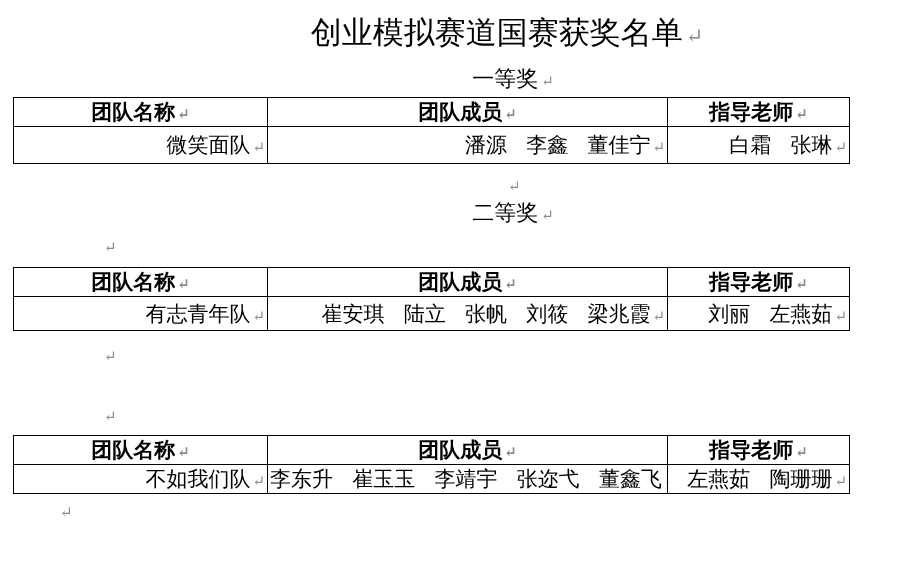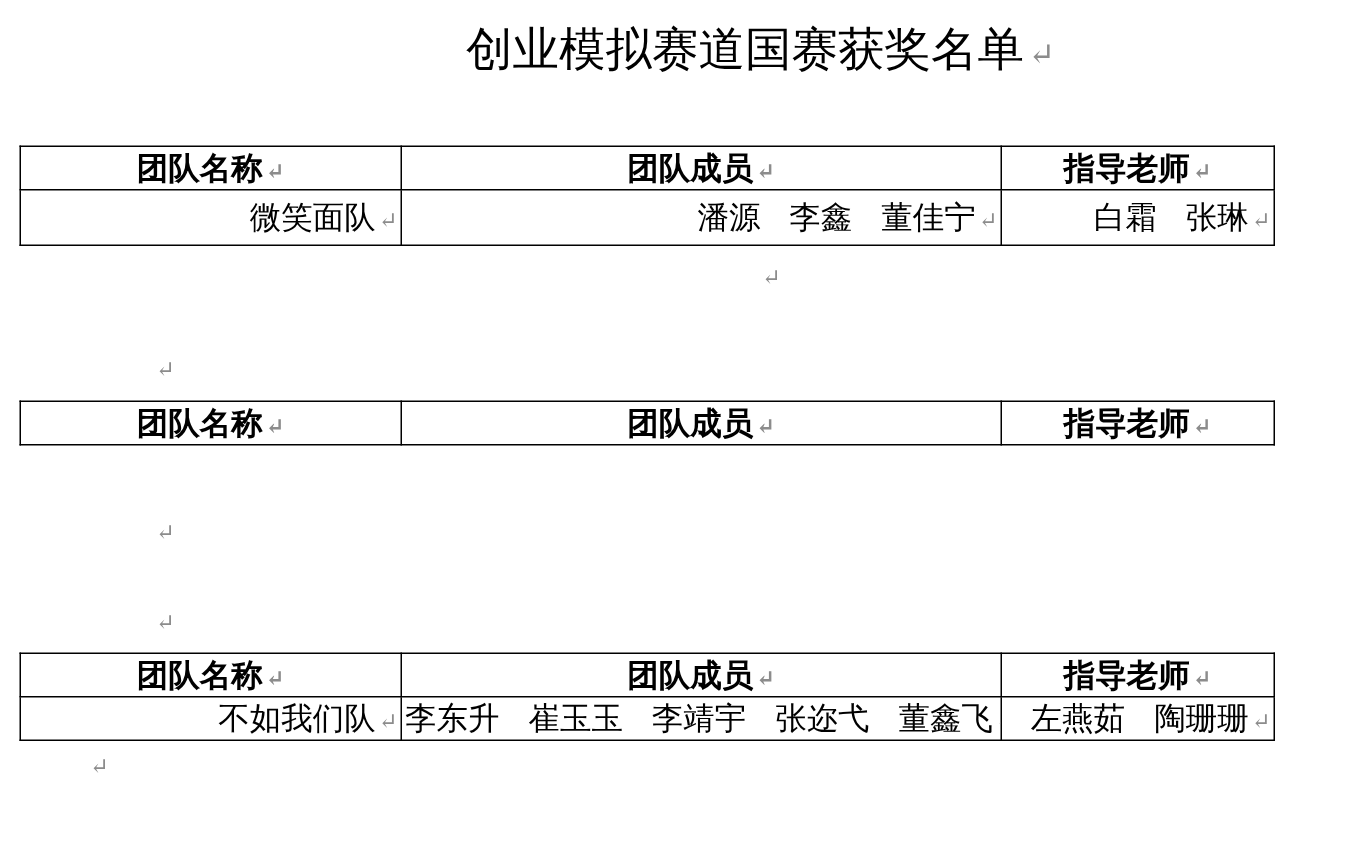--- a/index.html
+++ b/index.html
@@ -55,20 +55,21 @@
   .t3 .hrow { height: 27px; } .t3 .drow { height: 14px; }
   .cmark { color: #8c8c8c; font-size: 15px; margin-left: 2px; word-spacing: normal; }
 </style>
 </head>
 <body>
 
 <div class="page">
 
   <div class="centerline title-line"><span>创业模拟赛道国赛获奖名单</span><span class="mark">↵</span></div>
 
+  <div class="centerline heading h1"><span>一等奖</span><span class="mark">↵</span></div>
 
   <table class="award t1">
     <colgroup>
         <col class="c1">
         <col class="c2">
         <col class="c3">
       </colgroup>
     <tbody>
         <tr class="hrow">
       <th><span>团队名称</span><span class="cmark">↵</span></th>
@@ -78,34 +79,40 @@
     <tr class="drow">
       <td><span>微笑面队</span><span class="cmark">↵</span></td>
       <td><span>潘源 李鑫 董佳宁</span><span class="cmark">↵</span></td>
       <td><span>白霜 张琳</span><span class="cmark">↵</span></td>
     </tr>
   </tbody>
     </table>
 
   <div class="pmark pm-center">↵</div>
 
+  <div class="centerline heading h2"><span>二等奖</span><span class="mark">↵</span></div>
 
   <div class="pmark pm-left-1">↵</div>
 
   <table class="award t2">
     <colgroup>
         <col class="c1">
         <col class="c2">
         <col class="c3">
       </colgroup>
     <tbody>
         <tr class="hrow">
       <th><span>团队名称</span><span class="cmark">↵</span></th>
       <th><span>团队成员</span><span class="cmark">↵</span></th>
       <th><span>指导老师</span><span class="cmark">↵</span></th>
+    </tr>
+    <tr class="drow">
+      <td><span>有志青年队</span><span class="cmark">↵</span></td>
+      <td><span>崔安琪 陆立 张帆 刘筱 梁兆霞</span><span class="cmark">↵</span></td>
+      <td><span>刘丽 左燕茹</span><span class="cmark">↵</span></td>
     </tr>
   </tbody>
     </table>
 
   <div class="pmark pm-left-2">↵</div>
 
 
   <div class="pmark pm-left-3">↵</div>
 
   <table class="award t3">

